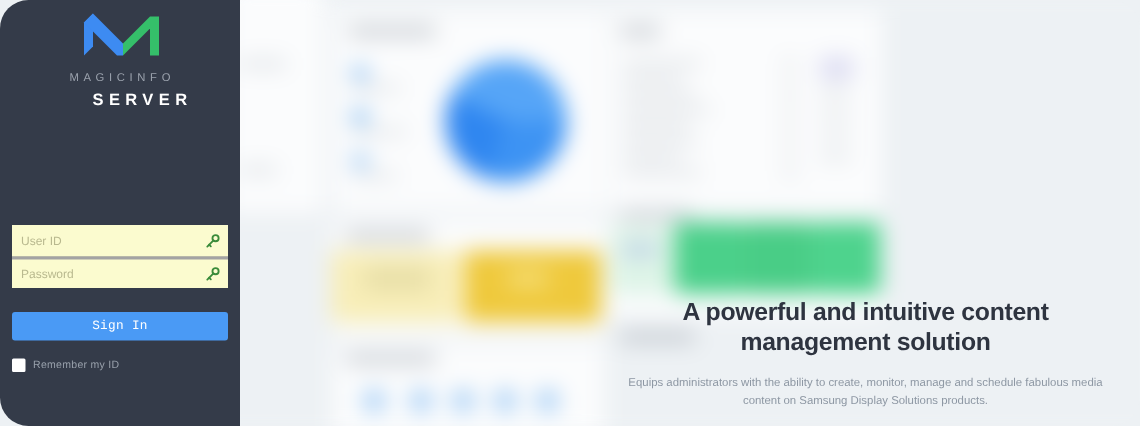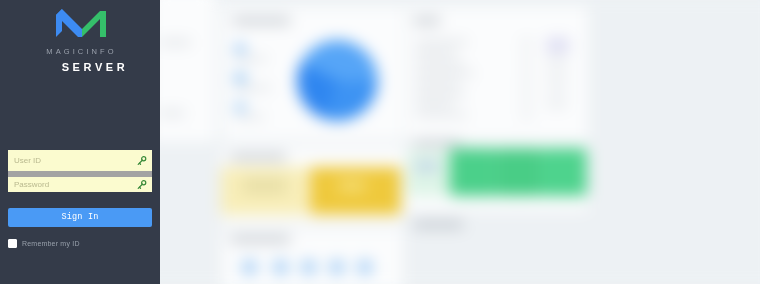--- a/index.html
+++ b/index.html
@@ -2,21 +2,21 @@
 <html><head>
 <meta charset="utf-8">
 <title>MagicInfo Server Sign In</title>
 <style>
   * { margin:0; padding:0; box-sizing:border-box; }
   html, body {
     width:760px; height:284px; overflow:hidden;
     font-family:"Liberation Sans", sans-serif;
     background:#edf1f4;
   }
-  .screen { position:relative; width:760px; height:284px; overflow:hidden; background:#edf1f4; }
+  .screen { position:relative; width:760px; height:284px; overflow:hidden; background:#edf1f4;border-radius:19px; }
 
   
   .backdrop {
     position:absolute; inset:0;
     filter:blur(7px);
     transform:scale(1.04);
     background:#edf1f4;
   }
   .bd-card {
     position:absolute; background:#fbfcfd; border-radius:3px;
@@ -66,21 +66,21 @@
 
   .form {
     position:absolute; left:8px; top:150px; width:144px;
   }
   .field {
     position:relative; width:144px; height:21px;
     background:#fbfbcf;
     border:none;
     display:flex; align-items:center;
   }
-  .field + .field { border-top:6px solid #a3a3a3; }
+  .field + .field { border-top:2px solid #a3a3a3; }
   .field input {
     flex:1; height:100%;
     border:none; outline:none; background:transparent;
     font-family:"Liberation Sans", sans-serif;
     font-size:8px; color:#5a5a4a;
     padding:0 20px 0 6px;
   }
   .field input::placeholder { color:#b9b98f; }
   .key-icon {
     position:absolute; right:5px; top:50%; transform:translateY(-50%);
@@ -226,14 +226,18 @@
 
     <button class="signin-btn">Sign In</button>
 
     <div class="remember">
       <span class="checkbox"></span>
       <span class="remember-label">Remember my ID</span>
     </div>
 
   </div>
 
+  <div class="promo">
+    <div class="promo-head">A powerful and intuitive content management solution</div>
+    <div class="promo-body">Equips administrators with the ability to create, monitor, manage and schedule fabulous media content on Samsung Display Solutions products.</div>
+  </div>
 
 </div>
 
 </body></html>

